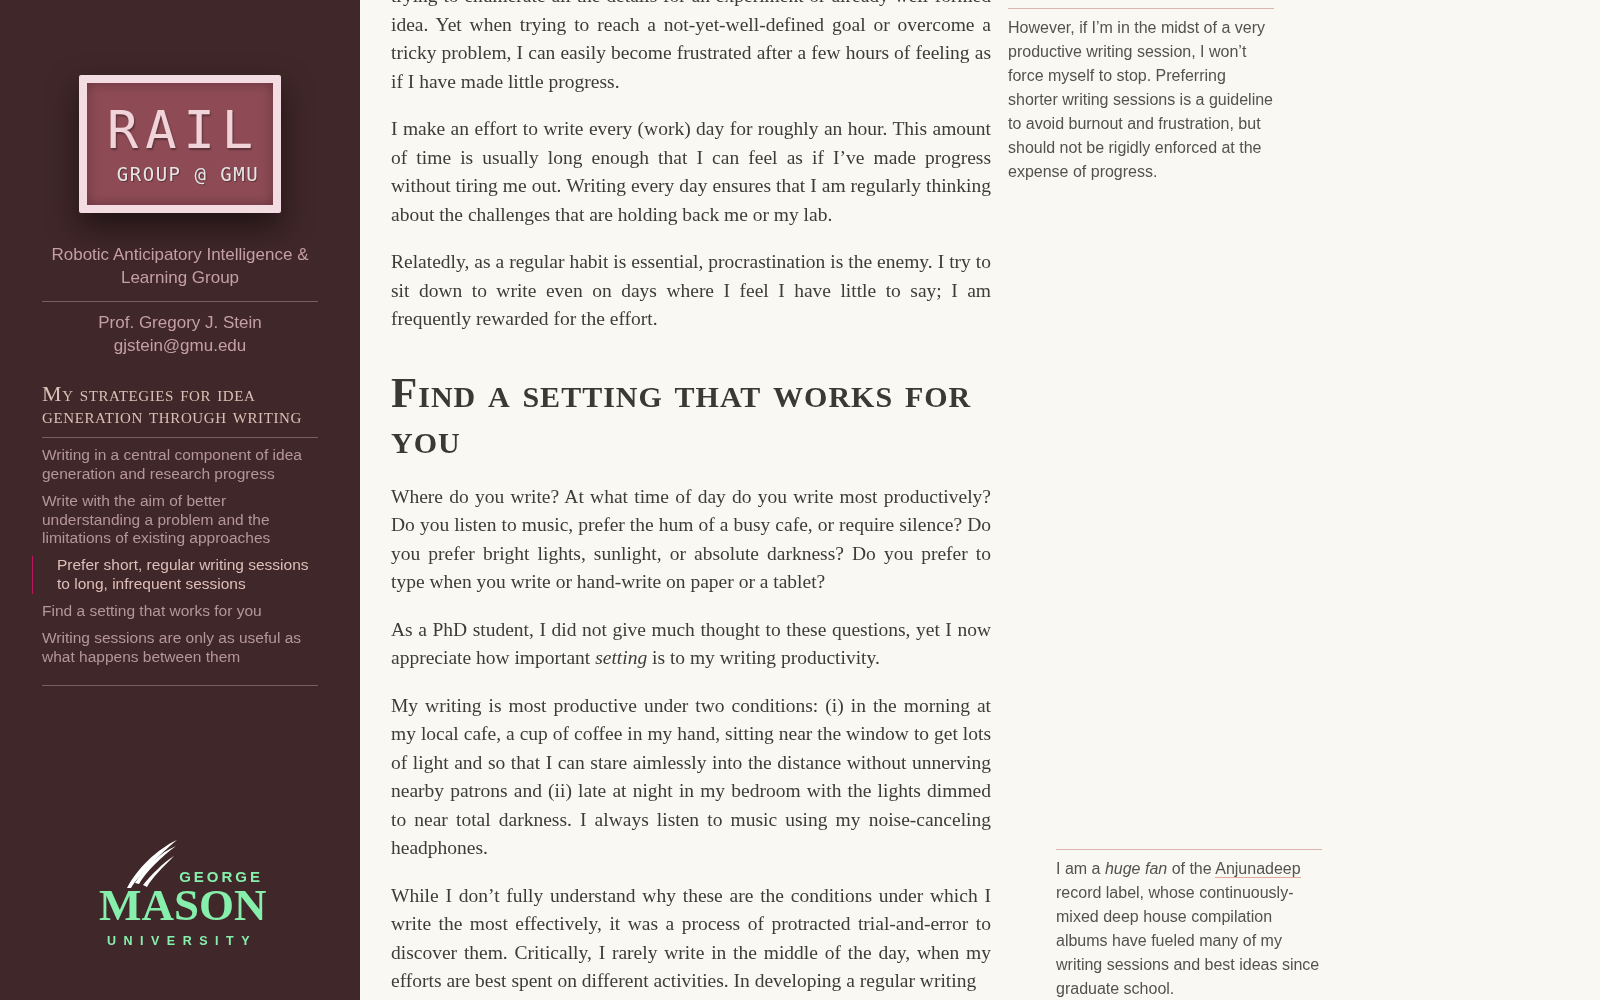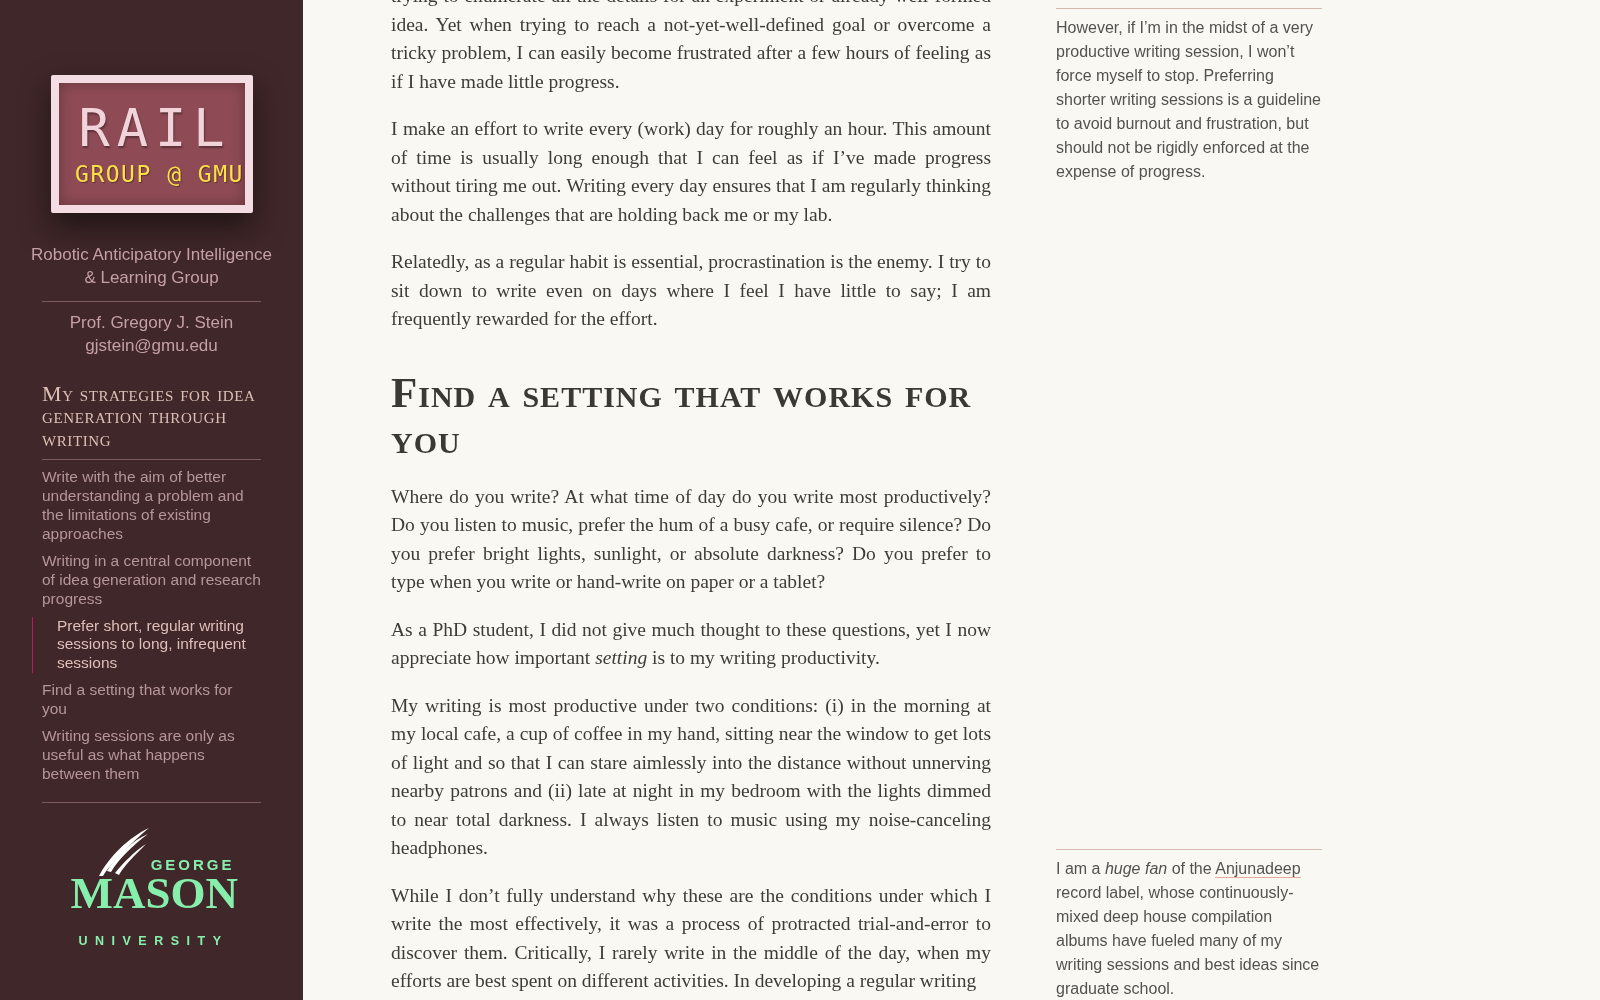--- a/index.html
+++ b/index.html
@@ -5,38 +5,38 @@
   * { box-sizing: border-box; }
   html, body { margin: 0; padding: 0; background: #faf8f2; }
   .page {
     position: relative; width: 1600px; height: 1000px;
     overflow: hidden; background: #faf8f2;
     font-family: "Liberation Sans", sans-serif;
   }
 
   
   .sidebar {
-    position: absolute; left: 0; top: 0; width: 303px; height: 1000px;
+    position: absolute; left: 0; top: 0; width: 360px; height: 1000px;
     background: #402729; color: #c49fa5;
   }
   .logo-box {
     width: 202px; height: 138px; margin: 75px auto 0;
     background: #8e4b55; border: 8px solid #f3dde2; border-radius: 2px;
     box-shadow: 0 14px 30px rgba(0,0,0,.5), inset 0 0 14px rgba(0,0,0,.28);
     display: flex; flex-direction: column; align-items: center; justify-content: center;
   }
   .logo-rail {
     font-family: "DejaVu Sans Mono", monospace;
     font-size: 52px; line-height: 1; letter-spacing: 7px; text-indent: 7px;
     color: #f0d4da; text-shadow: 1px 2px 2px rgba(0,0,0,.35);
   }
   .logo-sub {
     font-family: "DejaVu Sans Mono", monospace;
-    font-size: 23px; letter-spacing: 1.5px; margin-top: 7px;
-    color: #fde047; text-shadow: 1px 1px 1px rgba(0,0,0,.35); margin-left: 16px;
+    font-size: 19px; letter-spacing: 1.5px; margin-top: 7px;
+    color: #e5e5e5; text-shadow: 1px 1px 1px rgba(0,0,0,.35); margin-left: 16px;
   }
   .group-name { margin: 30px 24px 0; text-align: center; font-size: 17px; line-height: 1.38; }
   .side-rule { border: 0; border-top: 1px solid #7d5c60; margin: 11px 42px 0; }
   .prof { margin-top: 11px; text-align: center; font-size: 17px; }
   .email { display: block; margin-top: 3px; text-align: center; font-size: 17px;
            color: #c49fa5; text-decoration: none; cursor: pointer; }
   .side-nav { margin-top: 11px; text-align: center; font-size: 17px; }
   .side-nav a { color: #c49fa5; text-decoration: none; cursor: pointer; }
   .nav-sep { margin: 0 9px; color: #c49fa5; }
 
@@ -61,21 +61,21 @@
   .feather-icon { position: absolute; left: 24px; top: -44px; }
   .gmu-george {
     position: absolute; right: -2px; top: -15px;
     font-size: 15px; font-weight: bold; letter-spacing: 3px;
   }
   .gmu-mason {
     font-family: "Liberation Serif", serif; font-weight: bold;
     font-size: 45px; line-height: 1; white-space: nowrap;
   }
   .gmu-univ {
-    margin-top: 18px; text-align: center; white-space: nowrap;
+    margin-top: 6px; text-align: center; white-space: nowrap;
     font-size: 12.5px; font-weight: bold; letter-spacing: 7.5px; text-indent: 4px;
   }
 
   
   .main-article {
     position: absolute; left: 391px; top: -18px; width: 600px;
     font-family: "Liberation Serif", serif; font-size: 19.5px; line-height: 28.5px;
     color: #3d3c38; text-align: justify;
   }
   .main-article p { margin: 0 0 19px; }
@@ -85,21 +85,21 @@
     color: #3a3933; margin: 36px 0 21px; text-align: left;
   }
   .em-text { font-style: italic; }
 
   
   .note {
     position: absolute; width: 266px;
     border-top: 1px solid #d9b7ae; padding-top: 7px;
     font-size: 16px; line-height: 24px; color: #525250; text-align: left;
   }
-  .note-1 { left: 1056px; top: 8px; }
+  .note-1 { left: 1008px; top: 8px; }
   .note-2 { left: 1056px; top: 849px; }
   .note .em-text { font-style: italic; }
   .note-link {
     color: #525250; text-decoration: none; cursor: pointer;
     border-bottom: 1px solid #e4aca1;
   }
 </style>
 </head>
 <body>
 
@@ -116,22 +116,22 @@
 
     <hr class="side-rule">
 
     <div class="prof">Prof. Gregory J. Stein</div>
     <a class="email">gjstein@gmu.edu</a>
 
 
     <div class="toc">
       <div class="toc-title">My strategies for idea generation through writing</div>
       <ul class="toc-list">
+        <li>Writing in a central component of idea generation and research progress</li>
         <li>Write with the aim of better understanding a problem and the limitations of existing approaches</li>
-        <li>Writing in a central component of idea generation and research progress</li>
         <li class="active">Prefer short, regular writing sessions to long, infrequent sessions</li>
         <li>Find a setting that works for you</li>
         <li>Writing sessions are only as useful as what happens between them</li>
       </ul>
     </div>
 
     <div class="gmu">
       <div class="gmu-mark">
         <svg class="feather-icon" width="56" height="50" viewBox="0 0 56 50" fill="none">
           <path d="M4 49 C14 30, 34 10, 54 1 C36 16, 16 36, 8 49 Z" fill="#ffffff"></path>

